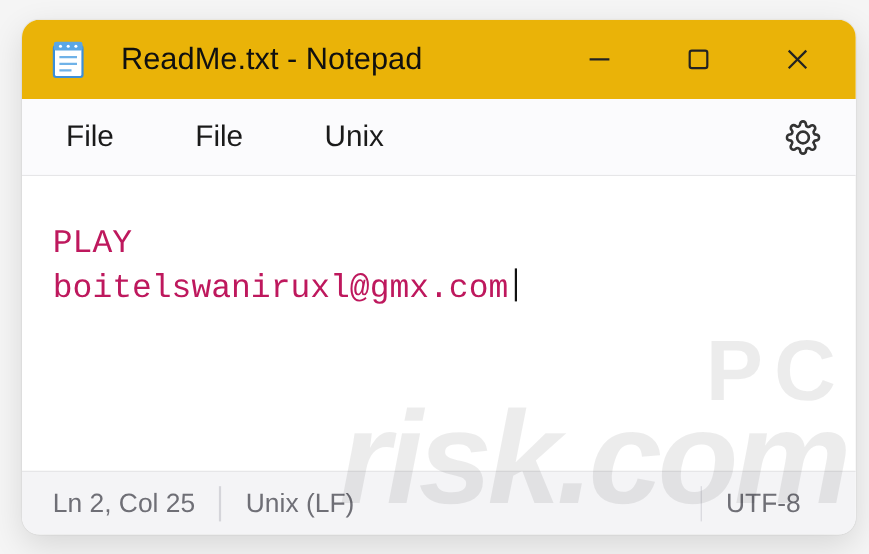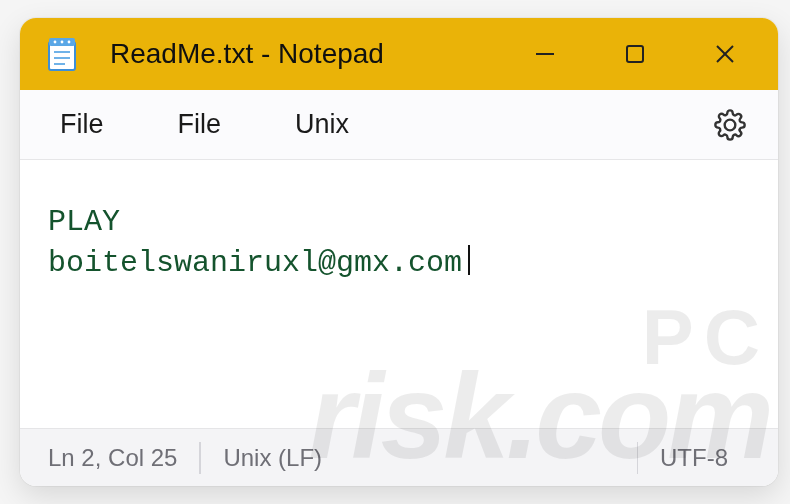--- a/index.html
+++ b/index.html
@@ -75,21 +75,21 @@
     display: flex; align-items: center; justify-content: center;
   }
   .editor {
     flex: 1;
     padding: 42px 28px 0 28px;
     position: relative;
   }
   .text-line {
     font-family: Consolas, "Courier New", monospace;
     font-size: 30px;
-    color: #14532d;
+    color: #be185d;
     line-height: 1.35;
     white-space: pre;
   }
   .caret {
     display: inline-block;
     width: 2px;
     height: 30px;
     background: #111;
     vertical-align: -4px;
     margin-left: 6px;

